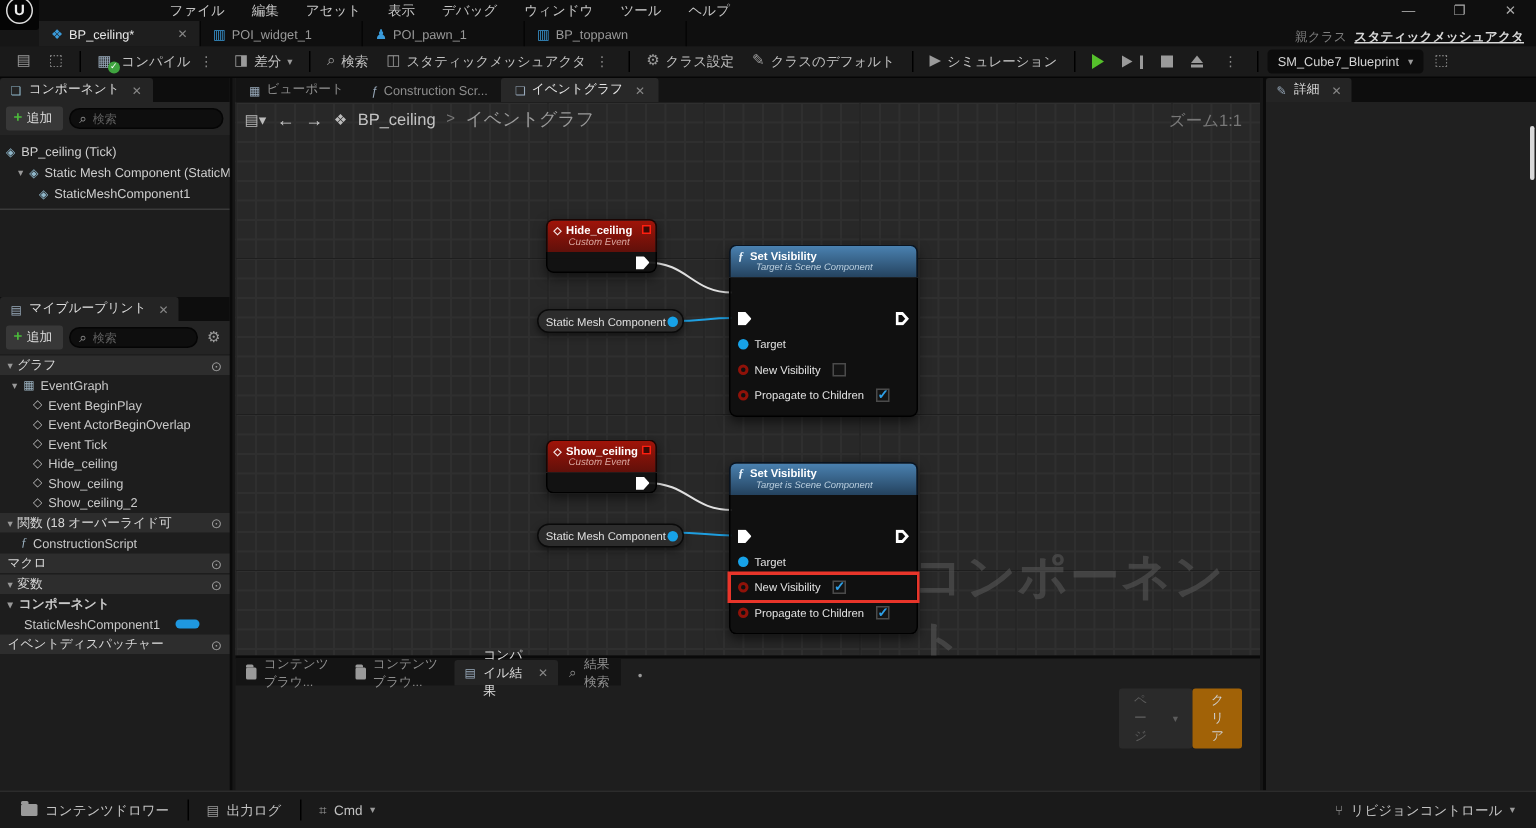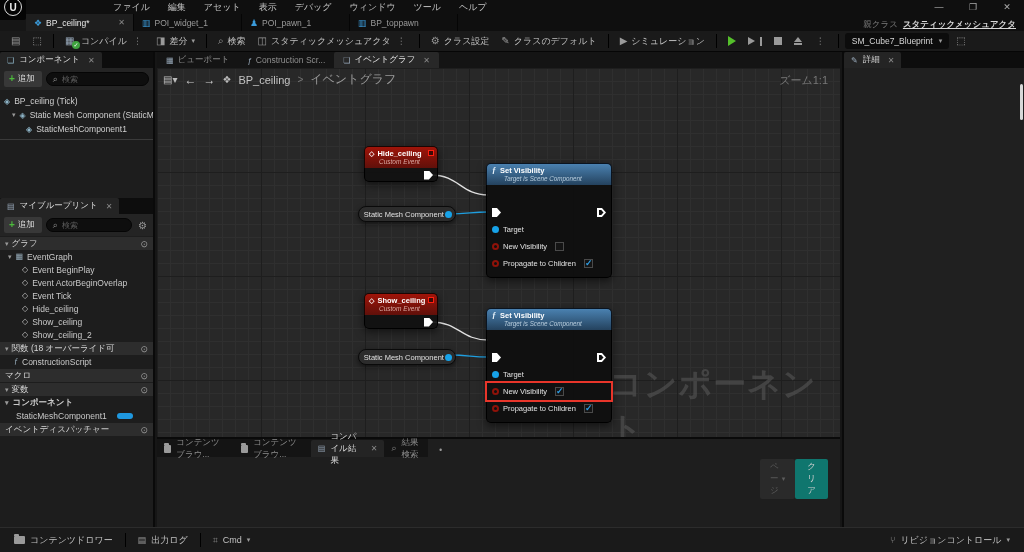--- a/index.html
+++ b/index.html
@@ -150,22 +150,22 @@
   #right .scrollthumb { position:absolute; right:1px; top:16px; width:3px; height:36px; background:#d8d8d8; border-radius:2px; }
 
   
   #bottom { top:437px; left:157px; width:683px; height:90px; background:#1e1e1e; border-top:2px solid #0a0a0a; display:flex; flex-direction:row; }
   #bottom .ptabstrip { background:#141414; height:18px; }
   #bottom .ptab { height:17px; }
   .log-area { flex:1; padding:7px 10px; }
   .log-line { display:flex; gap:6px; color:#c9c9c9; font-family:"DejaVu Sans Mono",monospace; font-size:8px; }
   .log-line .bullet { color:#9a9a9a; }
   .log-foot { display:flex; align-items:center; padding:0 12px 8px 12px; }
-  .page-btn { margin-left:295px; background:#2a2a2a; color:#5d5d5d; border-radius:2px; padding:2px 10px; font-size:8.5px; display:flex; gap:3px; align-items:center; }
-  .clear-btn { margin-left:auto; background:#0f766e; color:#d0d0d0; border-radius:2px; padding:2px 12px; font-size:8.5px; }
+  .page-btn { margin-left:295px; background:#2a2a2a; color:#5d5d5d; border-radius:2px; padding:2px 10px; font-size:8.5px; display:flex; gap:17px; align-items:center; }
+  .clear-btn { margin-left:auto; background:#a16207; color:#d0d0d0; border-radius:2px; padding:2px 12px; font-size:8.5px; }
 
   
   #status { top:527px; left:0; width:1024px; height:25px; background:#1a1a1a; border-top:1px solid #2c2c2c; display:flex; align-items:center; padding:0 8px; gap:6px; }
   .sbtn { display:flex; align-items:center; gap:5px; color:#c2c2c2; font-size:9px; padding:0 6px; height:25px; }
   .sbtn .si { color:#9a9a9a; font-size:9px; }
   .ssep { width:1px; height:14px; background:#000; }
   #console-input { width:295px; height:15px; background:#0a0a0a; border:1px solid #000; border-radius:2px; color:#ccc; font-size:8.5px; padding:0 7px; outline:none; font-family:"Liberation Sans",sans-serif; }
   #console-input::placeholder { color:#565656; }
   #status .right { margin-left:auto; display:flex; align-items:center; gap:10px; }
   .icon-save { width:9px; height:9px; background:#b5b5b5; clip-path:polygon(0 0,70% 0,100% 30%,100% 100%,0 100%); }

